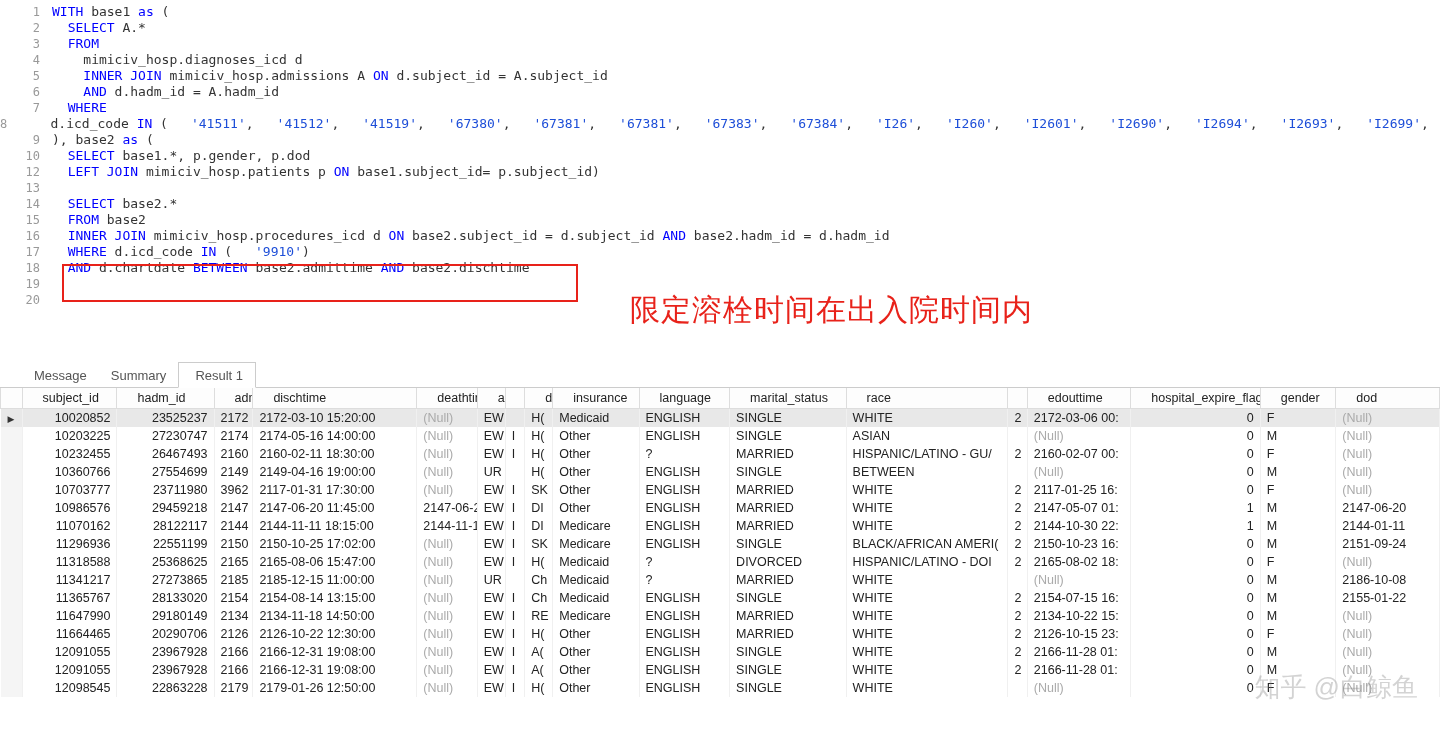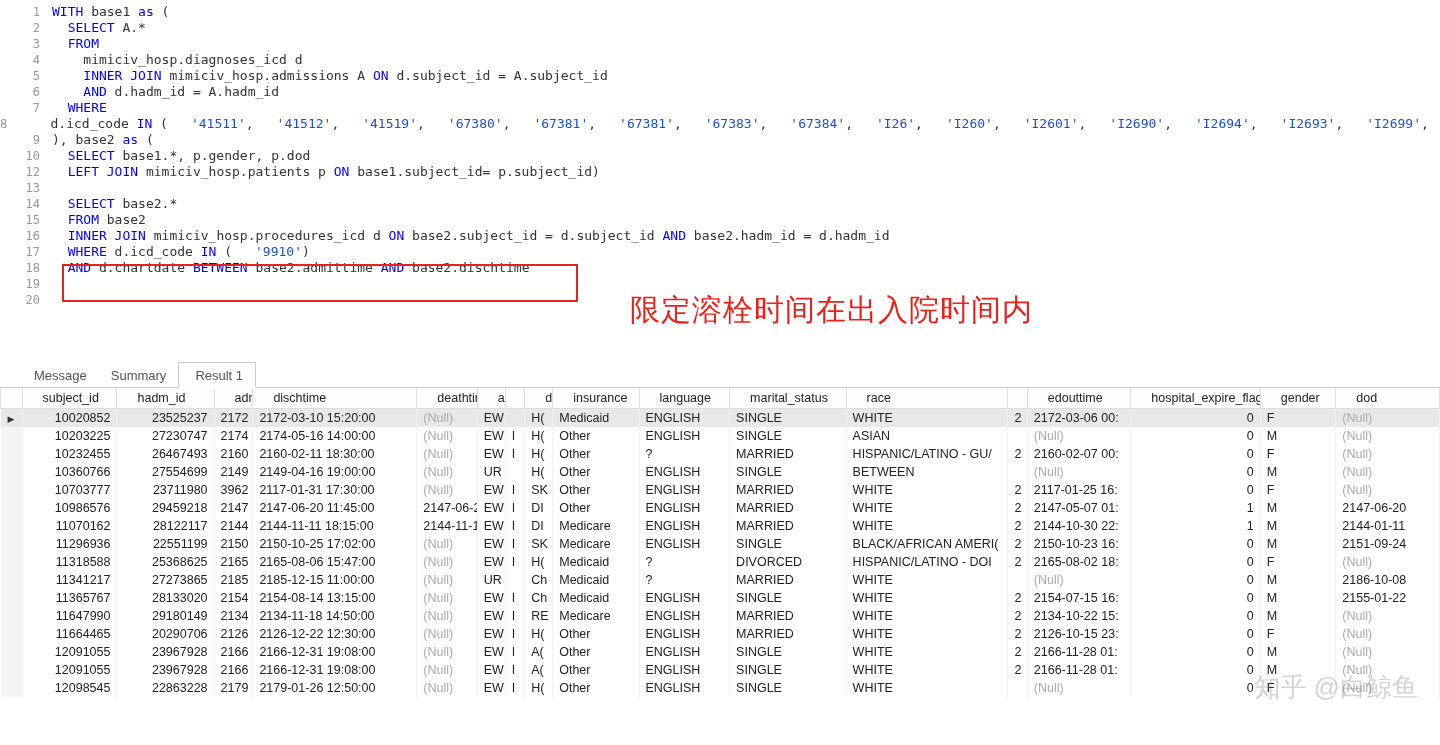--- a/index.html
+++ b/index.html
@@ -401,21 +401,21 @@
           <td>2134-10-22 15:</td>
           <td class="ra">0</td>
           <td>M</td>
           <td class="null">(Null)</td>
         </tr>
         <tr>
           <td class="rowhead"></td>
           <td class="ra">11664465</td>
           <td class="ra">20290706</td>
           <td>2126</td>
-          <td>2126-12-22 12:30:00</td>
+          <td>2126-10-22 12:30:00</td>
           <td class="null">(Null)</td>
           <td>EW</td>
           <td>I</td>
           <td>H(</td>
           <td>Other</td>
           <td>ENGLISH</td>
           <td>MARRIED</td>
           <td>WHITE</td>
           <td>2</td>
           <td>2126-10-15 23:</td>

